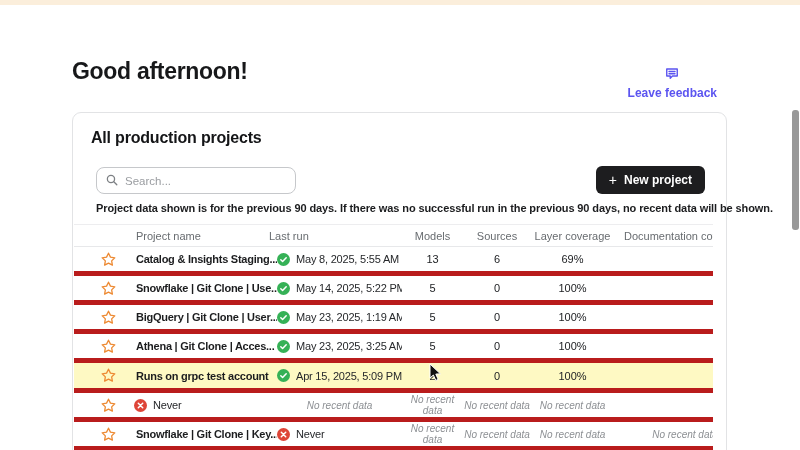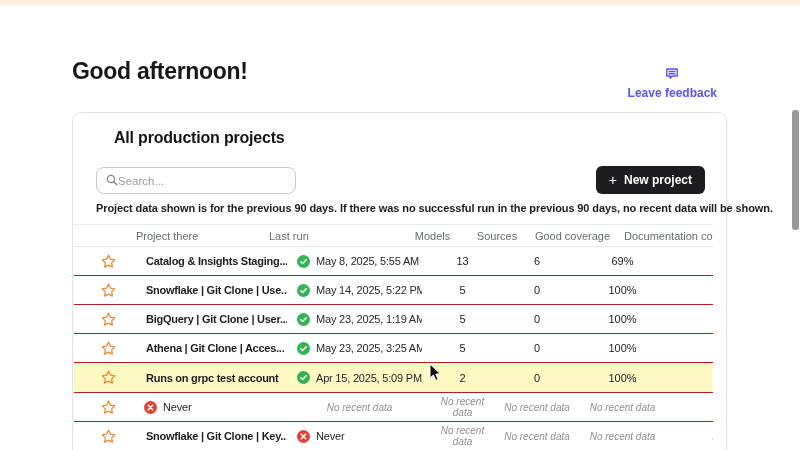--- a/index.html
+++ b/index.html
@@ -23,28 +23,28 @@
     color:#5b54f0; font-size:12px; font-weight:700; cursor:pointer;flex-direction:column;
   }
   .feedback svg { display:block; }
 
   .card {
     position:absolute; left:72px; top:112px;
     width:655px; height:500px;
     background:#fff; border:1px solid #e2e3e5; border-radius:9px;
   }
   .card-title {
-    position:absolute; left:41px; top:16px;
+    position:absolute; left:18px; top:16px;
     font-size:16px; font-weight:700; letter-spacing:-0.2px; color:#141517;text-align:right;
   }
   .search-box {
     position:absolute; left:23px; top:54px;
     width:200px; height:27px;
     border:1px solid #c6c8cb; border-radius:8px;
-    display:flex; align-items:center; padding:0 9px;
+    display:flex; align-items:center; gap:7px; padding:0 9px;
     background:#fff;
   }
   .search-box input {
     border:none; outline:none; flex:1; font-size:11.5px;
     font-family:"Liberation Sans", sans-serif; color:#333; background:transparent;
   }
   .search-box input::placeholder { color:#9a9da1; }
   .new-project-btn {
     position:absolute; top:53px; right:21px; height:28px;
     background:#1d1d1f; color:#fff; border:none; border-radius:6px;
@@ -67,21 +67,21 @@
     display:grid;
     grid-template-columns: 60px 143px 125px 61px 68px 83px 142px;
     align-items:center;
     width:682px;
   }
   .thead-row {
     height:23px;
     border-top:1px solid #ededef; border-bottom:1px solid #e7e8ea;
     color:#686c70; font-size:11px; font-weight:400;
   }
-  .trow { height:29px; border-bottom:1px solid #b91c1c; font-size:11px; color:#202225;gap:10px; }
+  .trow { height:29px; border-bottom:5px solid #b91c1c; font-size:11px; color:#202225; }
   .trow.hovered { height:30px; background:#fef9c3; }
 
   .th-name { padding-left:2px; }
   .th-run  { transform:translateX(-8px); }
   .th-num  { text-align:center; }
   .th-doc  { padding-left:10px; white-space:nowrap; overflow:hidden; }
 
   .c-star { padding-left:27px; display:flex; align-items:center; }
   .star-btn { background:none; border:none; padding:0; cursor:pointer; display:flex; }
   .c-name { padding-left:2px; overflow:hidden; white-space:nowrap; }
@@ -134,25 +134,25 @@
   <button class="new-project-btn">
     <span class="plus">+</span>
     <span>New project</span>
   </button>
 
   <div class="notice">Project data shown is for the previous 90 days. If there was no successful run in the previous 90 days, no recent data will be shown.</div>
 
   <div class="table-wrap">
     <div class="thead-row">
       <div></div>
-      <div class="th-name">Project there</div>
+      <div class="th-name">Project name</div>
       <div class="th-run">Last run</div>
       <div class="th-num">Models</div>
       <div class="th-num">Sources</div>
-      <div class="th-num">Good coverage</div>
+      <div class="th-num">Layer coverage</div>
       <div class="th-doc">Documentation coverage</div>
     </div>
 
     <div class="trow">
       <div class="c-star">
           <button class="star-btn">
             <svg width="15" height="15" viewBox="0 0 15 15" fill="none" stroke="#ed8a33" stroke-width="1.3" stroke-linejoin="round">
               <path d="M7.5 1.2l1.95 3.95 4.35.63-3.15 3.07.74 4.33-3.89-2.05-3.89 2.05.74-4.33L1.2 5.78l4.35-.63z"></path>
             </svg>
           </button>

